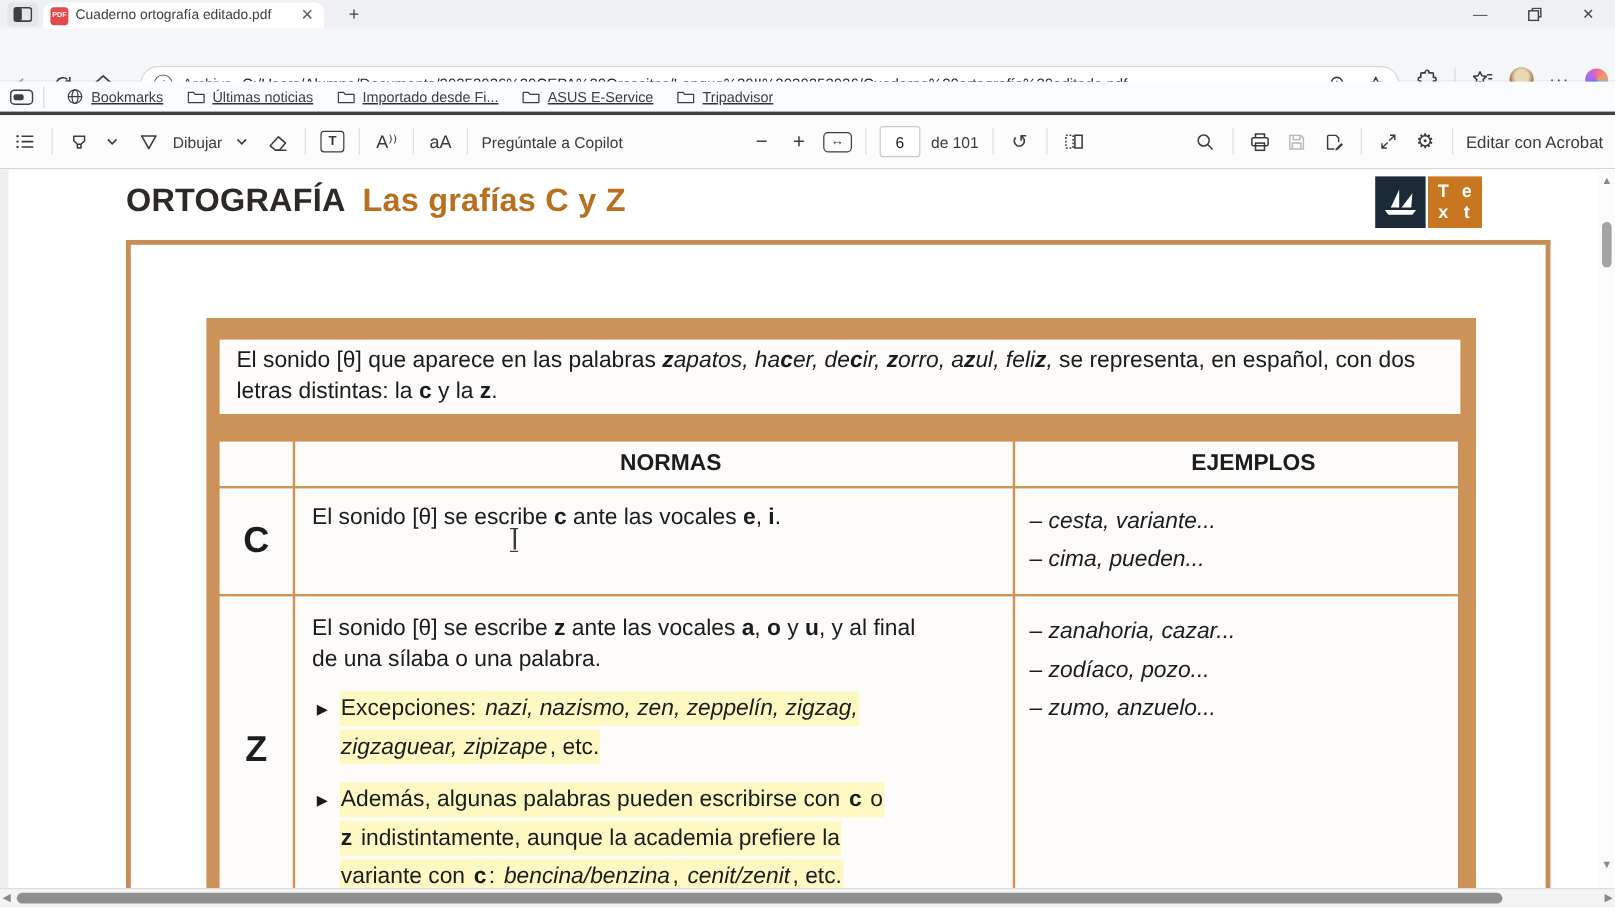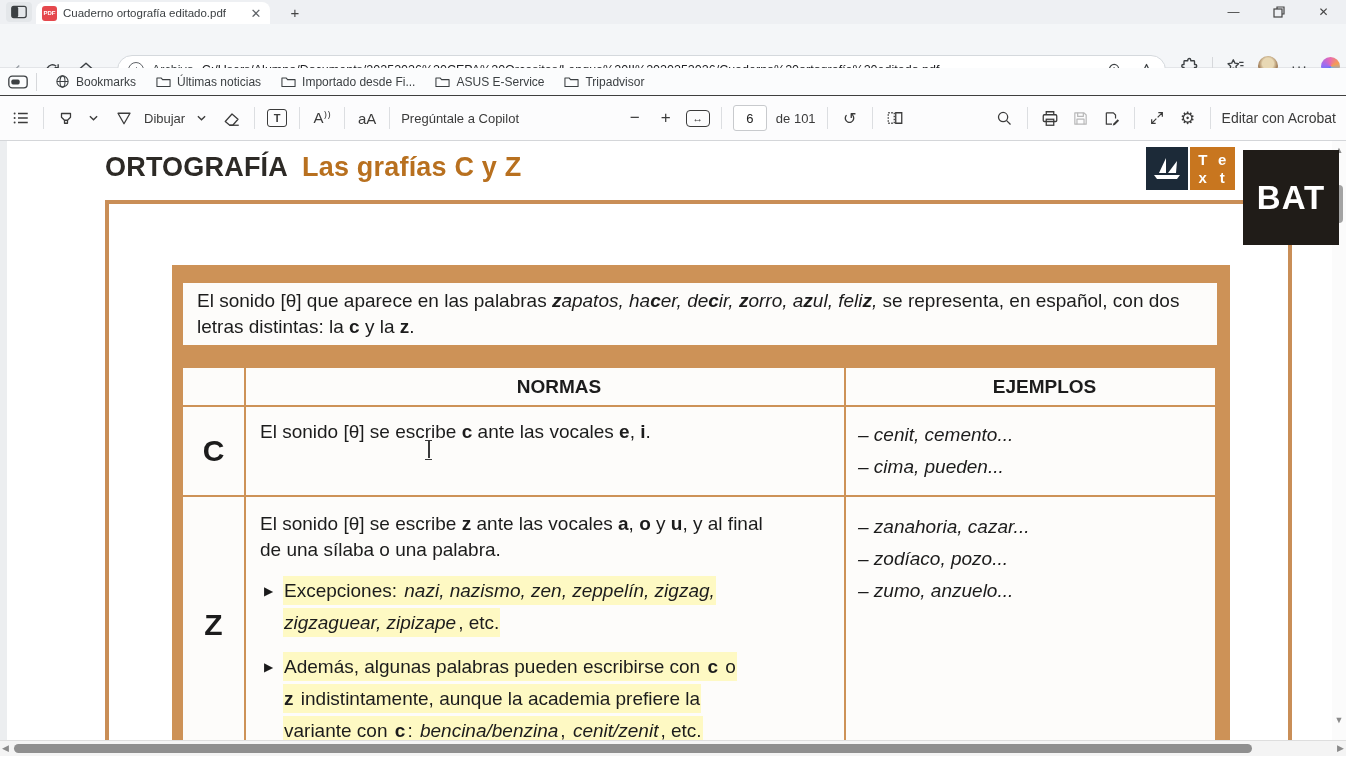--- a/index.html
+++ b/index.html
@@ -36,21 +36,21 @@
   .cap-icons { display:flex; gap:14px; align-items:center; flex:none; }
   .bar-right { position:absolute; right:6px; top:32px; display:flex; align-items:center; gap:13px; }
   .vdiv { width:1px; height:18px; background:#d6d8db; }
   .avatar { width:20px; height:20px; border-radius:50%;
             background:radial-gradient(circle at 50% 38%, #e8d8b4 0 35%, #a3805a 60%, #5d4226 100%); }
   .copilot { width:19px; height:19px; border-radius:50%;
              background:conic-gradient(from 210deg,#4d7cf6,#9a6cf3,#e668b5,#f69d52,#64b5f6,#4d7cf6); }
   .dots { font-size:14px; color:#3c4043; letter-spacing:1px; }
 
   #bookmarksbar { position:absolute; left:0; top:68px; width:1346px; height:28px; background:#fbfcfd;
-                  border-bottom:1px solid #404040; display:flex; align-items:center; padding:0 8px; gap:4px; }
+                  border-bottom:3px solid #404040; display:flex; align-items:center; padding:0 8px; gap:4px;text-decoration:underline; }
   .bm { display:flex; align-items:center; gap:6px; padding:3px 8px; border-radius:4px; font-size:12px; color:#3c4043; }
   .bm span { white-space:nowrap; }
 
   #pdftoolbar { position:absolute; left:0; top:96px; width:1346px; height:45px; background:#fcfcfd;
                 border-bottom:1px solid #d4d6d9; box-shadow:0 1px 2px rgba(0,0,0,.06);
                 display:flex; align-items:center; padding:0 10px; gap:9px; }
   .ticon { display:flex; align-items:center; justify-content:center; min-width:22px; height:26px;
            color:#3b3b3b; border-radius:4px; }
   .tlabel { font-size:13px; color:#3b3b3b; white-space:nowrap; }
   .tb-div { width:1px; height:22px; background:#dcdee1; margin:0 2px; }
@@ -368,39 +368,38 @@
         <path d="M13 26l7-15v15z" fill="#fff"></path>
         <path d="M22 26l9-12-1 12z" fill="#fff"></path>
       </svg>
   </div>
   <div class="logo-text">
     <span>T</span>
       <span>e</span>
       <span>x</span>
       <span>t</span>
   </div>
-  <div class="bat">BAT</div>
 
   <div class="frame-top"></div>
   <div class="frame-left"></div>
   <div class="frame-right"></div>
 
   <div class="block">
     <div class="introbox">
       <div class="intro-text"><span>El sonido [θ] que aparece en las palabras </span><span class="b i">z</span><span class="i">apatos, </span><span class="i">ha</span><span class="b i">c</span><span class="i">er, </span><span class="i">de</span><span class="b i">c</span><span class="i">ir, </span><span class="b i">z</span><span class="i">orro, </span><span class="i">a</span><span class="b i">z</span><span class="i">ul, </span><span class="i">feli</span><span class="b i">z</span><span class="i">,</span><span> se representa, en español, con dos letras distintas: la </span><span class="b">c</span><span> y la </span><span class="b">z</span><span>.</span></div>
     </div>
     <div class="grid">
       <div class="cell"></div>
       <div class="cell hdr">NORMAS</div>
       <div class="cell hdr">EJEMPLOS</div>
 
       <div class="cell letter">C</div>
       <div class="cell normas"><span>El sonido [θ] se escribe </span><span class="b">c</span><span> ante las vocales </span><span class="b">e</span><span>, </span><span class="b">i</span><span>.</span></div>
       <div class="cell ejemplos">
-        <div class="ej-line">– cenit, cemento...</div>
+        <div class="ej-line">– cesta, variante...</div>
         <div class="ej-line">– cima, pueden...</div>
       </div>
 
       <div class="cell letter">Z</div>
       <div class="cell normas z-cell">
         <div class="z-para"><span>El sonido [θ] se escribe </span><span class="b">z</span><span> ante las vocales </span><span class="b">a</span><span>, </span><span class="b">o</span><span> y </span><span class="b">u</span><span>, y al final de una sílaba o una palabra.</span></div>
         <div class="bullet">
           <span class="bullet-marker">▶</span>
           <div class="bullet-text"><span class="hl">Excepciones: </span><span class="i hl">nazi, nazismo, zen, zeppelín, zigzag, zigzaguear, zipizape</span><span class="hl">, etc.</span></div>
         </div>

